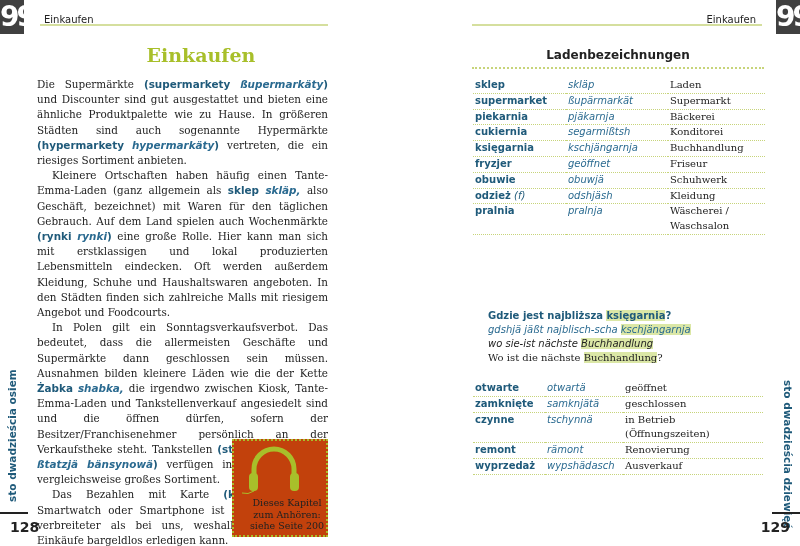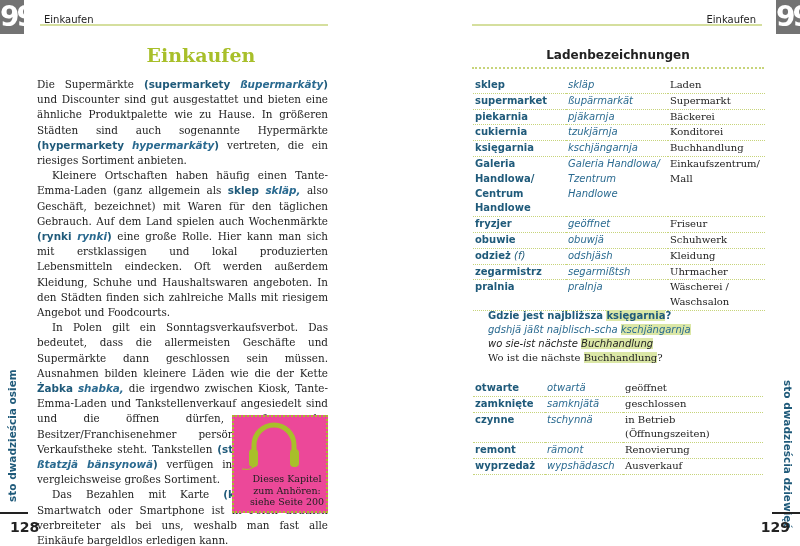--- a/index.html
+++ b/index.html
@@ -3,21 +3,21 @@
   <meta charset="utf-8">
   <style>
     * { margin: 0; padding: 0; box-sizing: border-box; }
     html, body { width: 800px; height: 546px; background: #ffffff; overflow: hidden; }
     body { position: relative; font-family: "DejaVu Serif", serif; color: #222; }
 
     .page { position: absolute; top: 0; height: 546px; width: 400px; }
     .page.left { left: 0; }
     .page.right { left: 400px; }
 
-    .quote-tab { position: absolute; top: 0; width: 24px; height: 34px; background: #737373; color: #fff;
+    .quote-tab { position: absolute; top: 0; width: 24px; height: 34px; background: #404040; color: #fff;
       font-family: "DejaVu Sans", sans-serif; font-weight: bold; font-size: 28px; line-height: 34px; text-align: center; letter-spacing: -3px; }
     .left .quote-tab { left: 0; }
     .right .quote-tab { right: 0; }
 
     .running-head { position: absolute; top: 14px; font-family: "DejaVu Sans", sans-serif; font-size: 10px; color: #222; }
     .left .running-head { left: 44px; }
     .right .running-head { right: 44px; }
     .head-rule { position: absolute; top: 24px; height: 1.5px; background: #d5df9e; }
     .left .head-rule { left: 40px; width: 288px; }
     .right .head-rule { left: 72px; width: 290px; }
@@ -35,21 +35,21 @@
     .side-label { position: absolute; font-family: "DejaVu Sans", sans-serif; font-weight: bold; font-size: 10.5px; color: #1f5a7a; white-space: nowrap; }
     .left .side-label { left: 6px; top: 390px; transform-origin: left top; transform: rotate(-90deg) translateX(-112px); }
     .right .side-label { right: 6px; top: 380px; writing-mode: vertical-rl; }
     .side-rule { position: absolute; top: 512px; width: 28px; height: 2px; background: #222; }
     .left .side-rule { left: 0; }
     .right .side-rule { right: 0; }
     .page-num { position: absolute; top: 519px; font-family: "DejaVu Sans", sans-serif; font-weight: bold; font-size: 14px; color: #222; }
     .left .page-num { left: 10px; }
     .right .page-num { right: 10px; }
 
-    .audio-box { position: absolute; left: 232px; top: 415px; width: 96px; height: 98px; border: 2px dotted #a8bf2a; background: #ec4899; }
+    .audio-box { position: absolute; left: 232px; top: 439px; width: 96px; height: 98px; border: 2px dotted #a8bf2a; background: #c2410c; }
     .audio-box .hp { position: absolute; left: 8px; top: 4px; }
     .audio-box .audio-text { position: absolute; left: 12px; top: 56px; width: 82px; text-align: center; font-size: 9.5px; line-height: 11.5px; color: #222; }
 
     .table-title { position: absolute; top: 48px; left: 72px; width: 292px; text-align: center; font-family: "DejaVu Sans", sans-serif; font-weight: bold; font-size: 12px; color: #222; }
     .table-title-rule { position: absolute; top: 67px; left: 72px; width: 292px; border-top: 2px dotted #c7d47a; }
 
     table.vocab { position: absolute; left: 73px; width: 292px; border-collapse: collapse; }
     table.vocab td { font-size: 10px; line-height: 14.8px; vertical-align: top; padding: 0 2px; border-bottom: 1px dotted #c7d47a; }
     table.vocab td.c1 { width: 93px; font-family: "DejaVu Sans", sans-serif; font-weight: bold; color: #1f5a7a; }
     table.vocab td.c2 { width: 102px; font-family: "DejaVu Sans", sans-serif; font-style: italic; color: #2a6a90; }
@@ -120,52 +120,42 @@
           <td class="c2">ßupärmarkät</td>
           <td class="c3">Supermarkt</td>
         </tr>
         <tr>
           <td class="c1"><span>piekarnia</span></td>
           <td class="c2">pjäkarnja</td>
           <td class="c3">Bäckerei</td>
         </tr>
         <tr>
           <td class="c1"><span>cukiernia</span></td>
-          <td class="c2">tzukjärnja</td>
+          <td class="c2">segarmißtsh</td>
           <td class="c3">Konditorei</td>
         </tr>
         <tr>
           <td class="c1"><span>księgarnia</span></td>
           <td class="c2">kschjängarnja</td>
           <td class="c3">Buchhandlung</td>
         </tr>
         <tr>
-          <td class="c1"><span>Galeria Handlowa/ Centrum Handlowe</span></td>
-          <td class="c2">Galeria Handlowa/ Tzentrum Handlowe</td>
-          <td class="c3">Einkaufszentrum/ Mall</td>
-        </tr>
-        <tr>
           <td class="c1"><span>fryzjer</span></td>
           <td class="c2">geöffnet</td>
           <td class="c3">Friseur</td>
         </tr>
         <tr>
           <td class="c1"><span>obuwie</span></td>
           <td class="c2">obuwjä</td>
           <td class="c3">Schuhwerk</td>
         </tr>
         <tr>
           <td class="c1"><span>odzież</span><span class="fem"> (f)</span></td>
           <td class="c2">odshjäsh</td>
           <td class="c3">Kleidung</td>
-        </tr>
-        <tr>
-          <td class="c1"><span>zegarmistrz</span></td>
-          <td class="c2">segarmißtsh</td>
-          <td class="c3">Uhrmacher</td>
         </tr>
         <tr>
           <td class="c1"><span>pralnia</span></td>
           <td class="c2">pralnja</td>
           <td class="c3">Wäscherei / Waschsalon</td>
         </tr>
       </tbody>
     </table>
 
   <div class="example">

